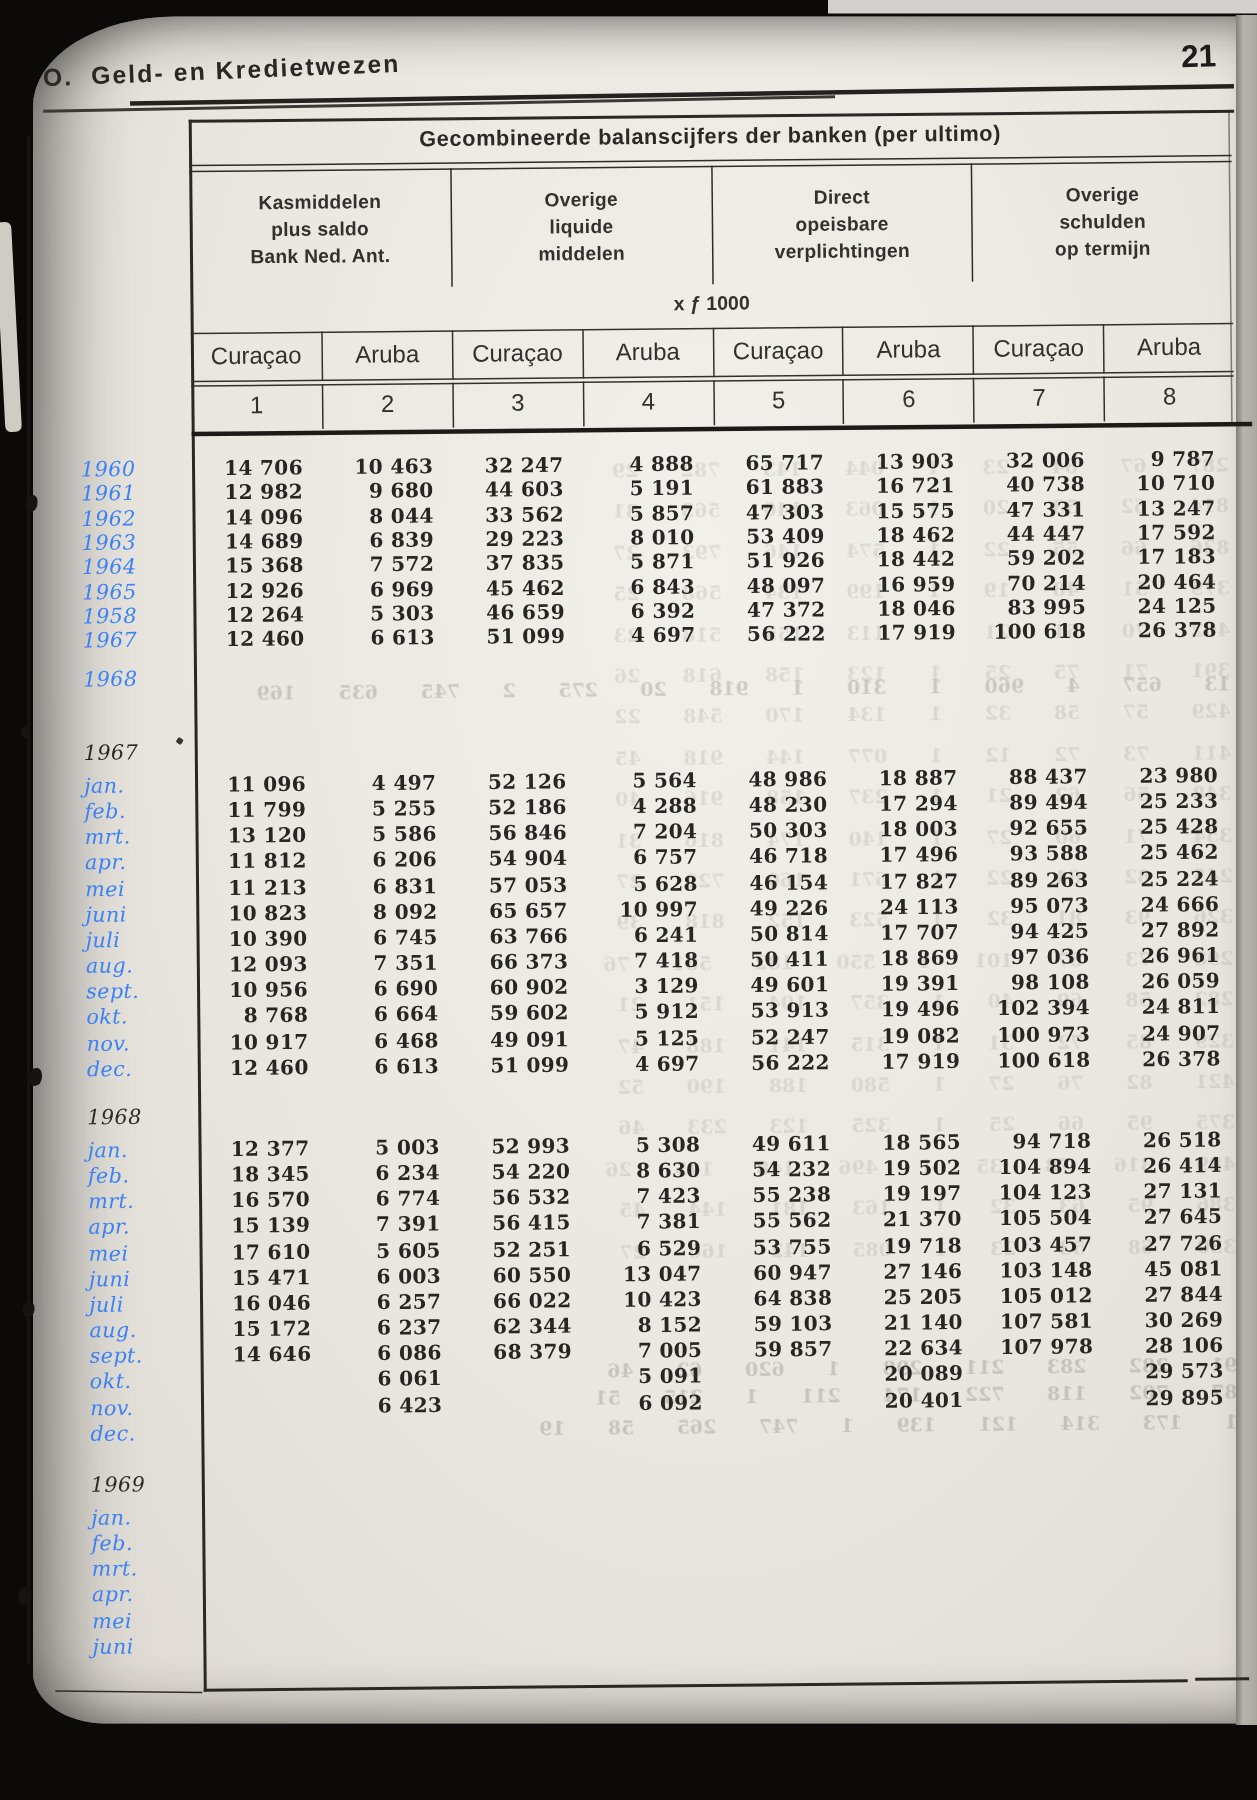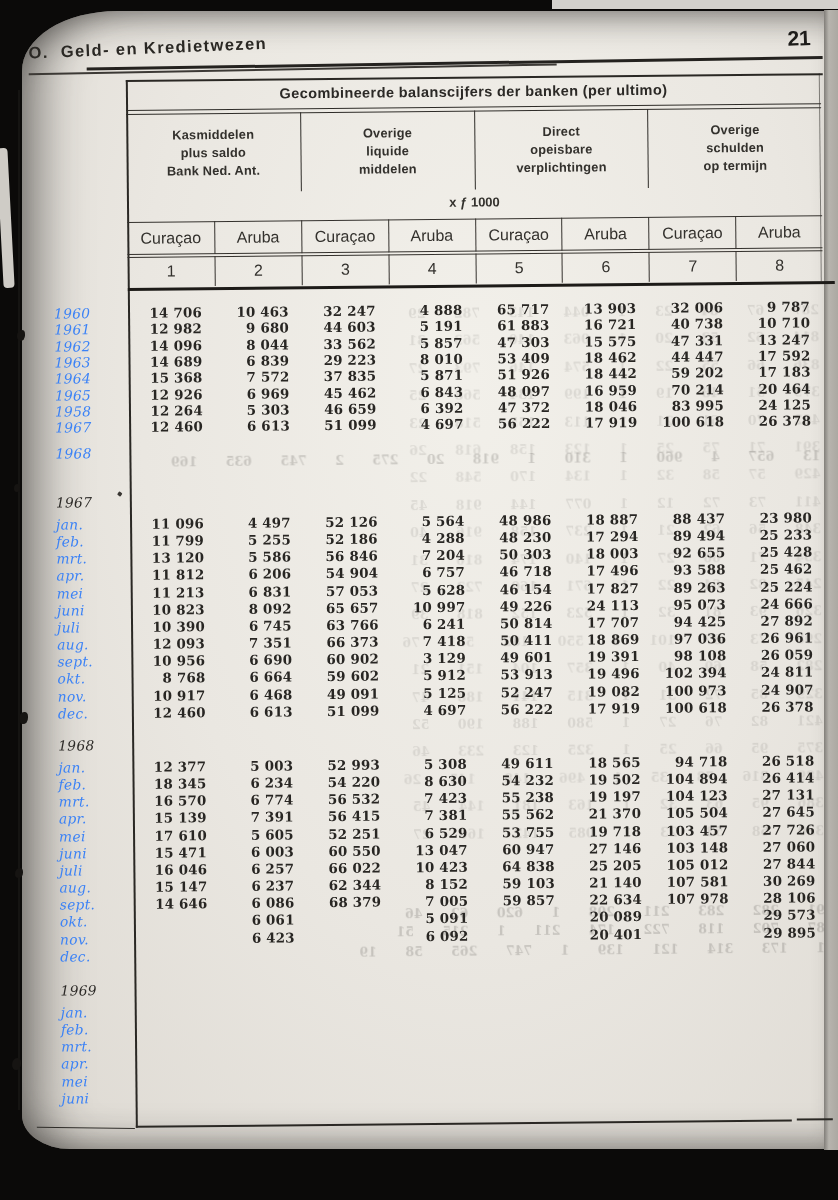--- a/index.html
+++ b/index.html
@@ -528,40 +528,40 @@
         <div class="drow" style="top: 841.75px; height: 17.15px;">
           <div class="rlabel">juni</div>
           <div class="cells">
             <div class="cell">15 471</div>
             <div class="cell">6 003</div>
             <div class="cell">60 550</div>
             <div class="cell">13 047</div>
             <div class="cell">60 947</div>
             <div class="cell">27 146</div>
             <div class="cell">103 148</div>
-            <div class="cell">27 060</div>
+            <div class="cell">45 081</div>
           </div>
         </div>
         <div class="drow" style="top: 858.9px; height: 17.15px;">
           <div class="rlabel">juli</div>
           <div class="cells">
             <div class="cell">16 046</div>
             <div class="cell">6 257</div>
             <div class="cell">66 022</div>
             <div class="cell">10 423</div>
             <div class="cell">64 838</div>
             <div class="cell">25 205</div>
             <div class="cell">105 012</div>
             <div class="cell">27 844</div>
           </div>
         </div>
         <div class="drow" style="top: 876.05px; height: 17.15px;">
           <div class="rlabel">aug.</div>
           <div class="cells">
-            <div class="cell">15 147</div>
+            <div class="cell">15 172</div>
             <div class="cell">6 237</div>
             <div class="cell">62 344</div>
             <div class="cell">8 152</div>
             <div class="cell">59 103</div>
             <div class="cell">21 140</div>
             <div class="cell">107 581</div>
             <div class="cell">30 269</div>
           </div>
         </div>
         <div class="drow" style="top: 893.2px; height: 17.15px;">

